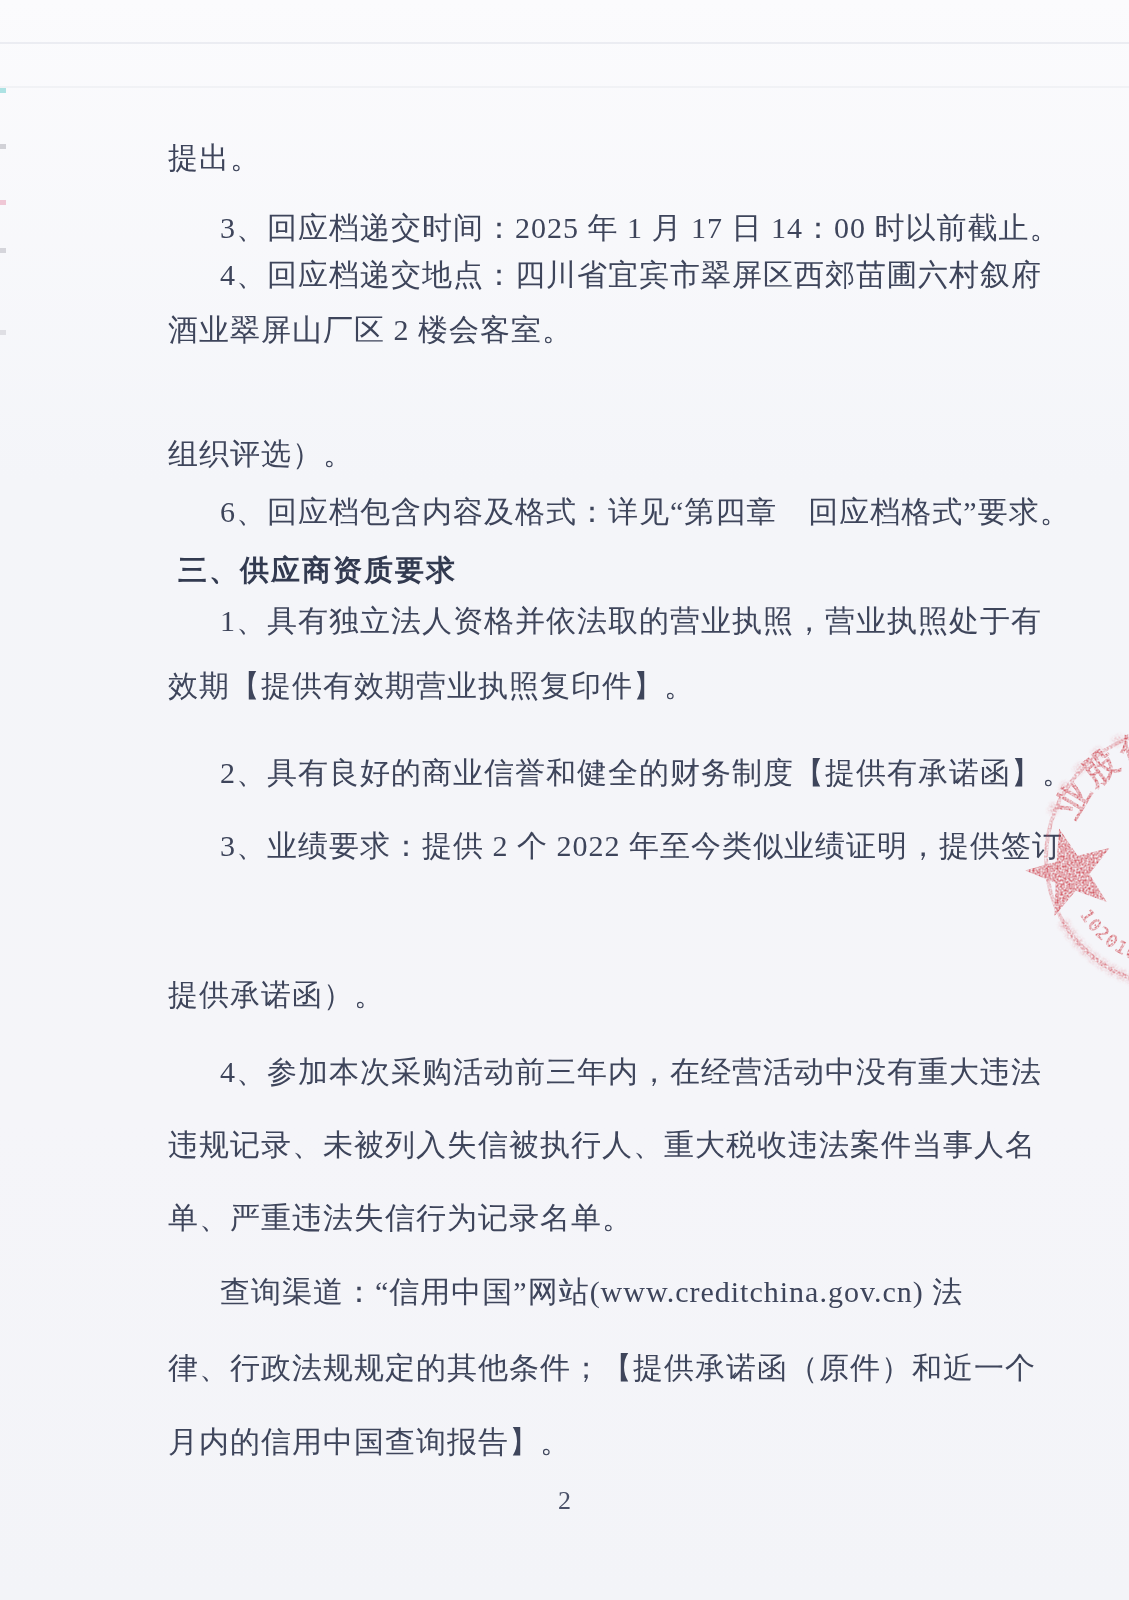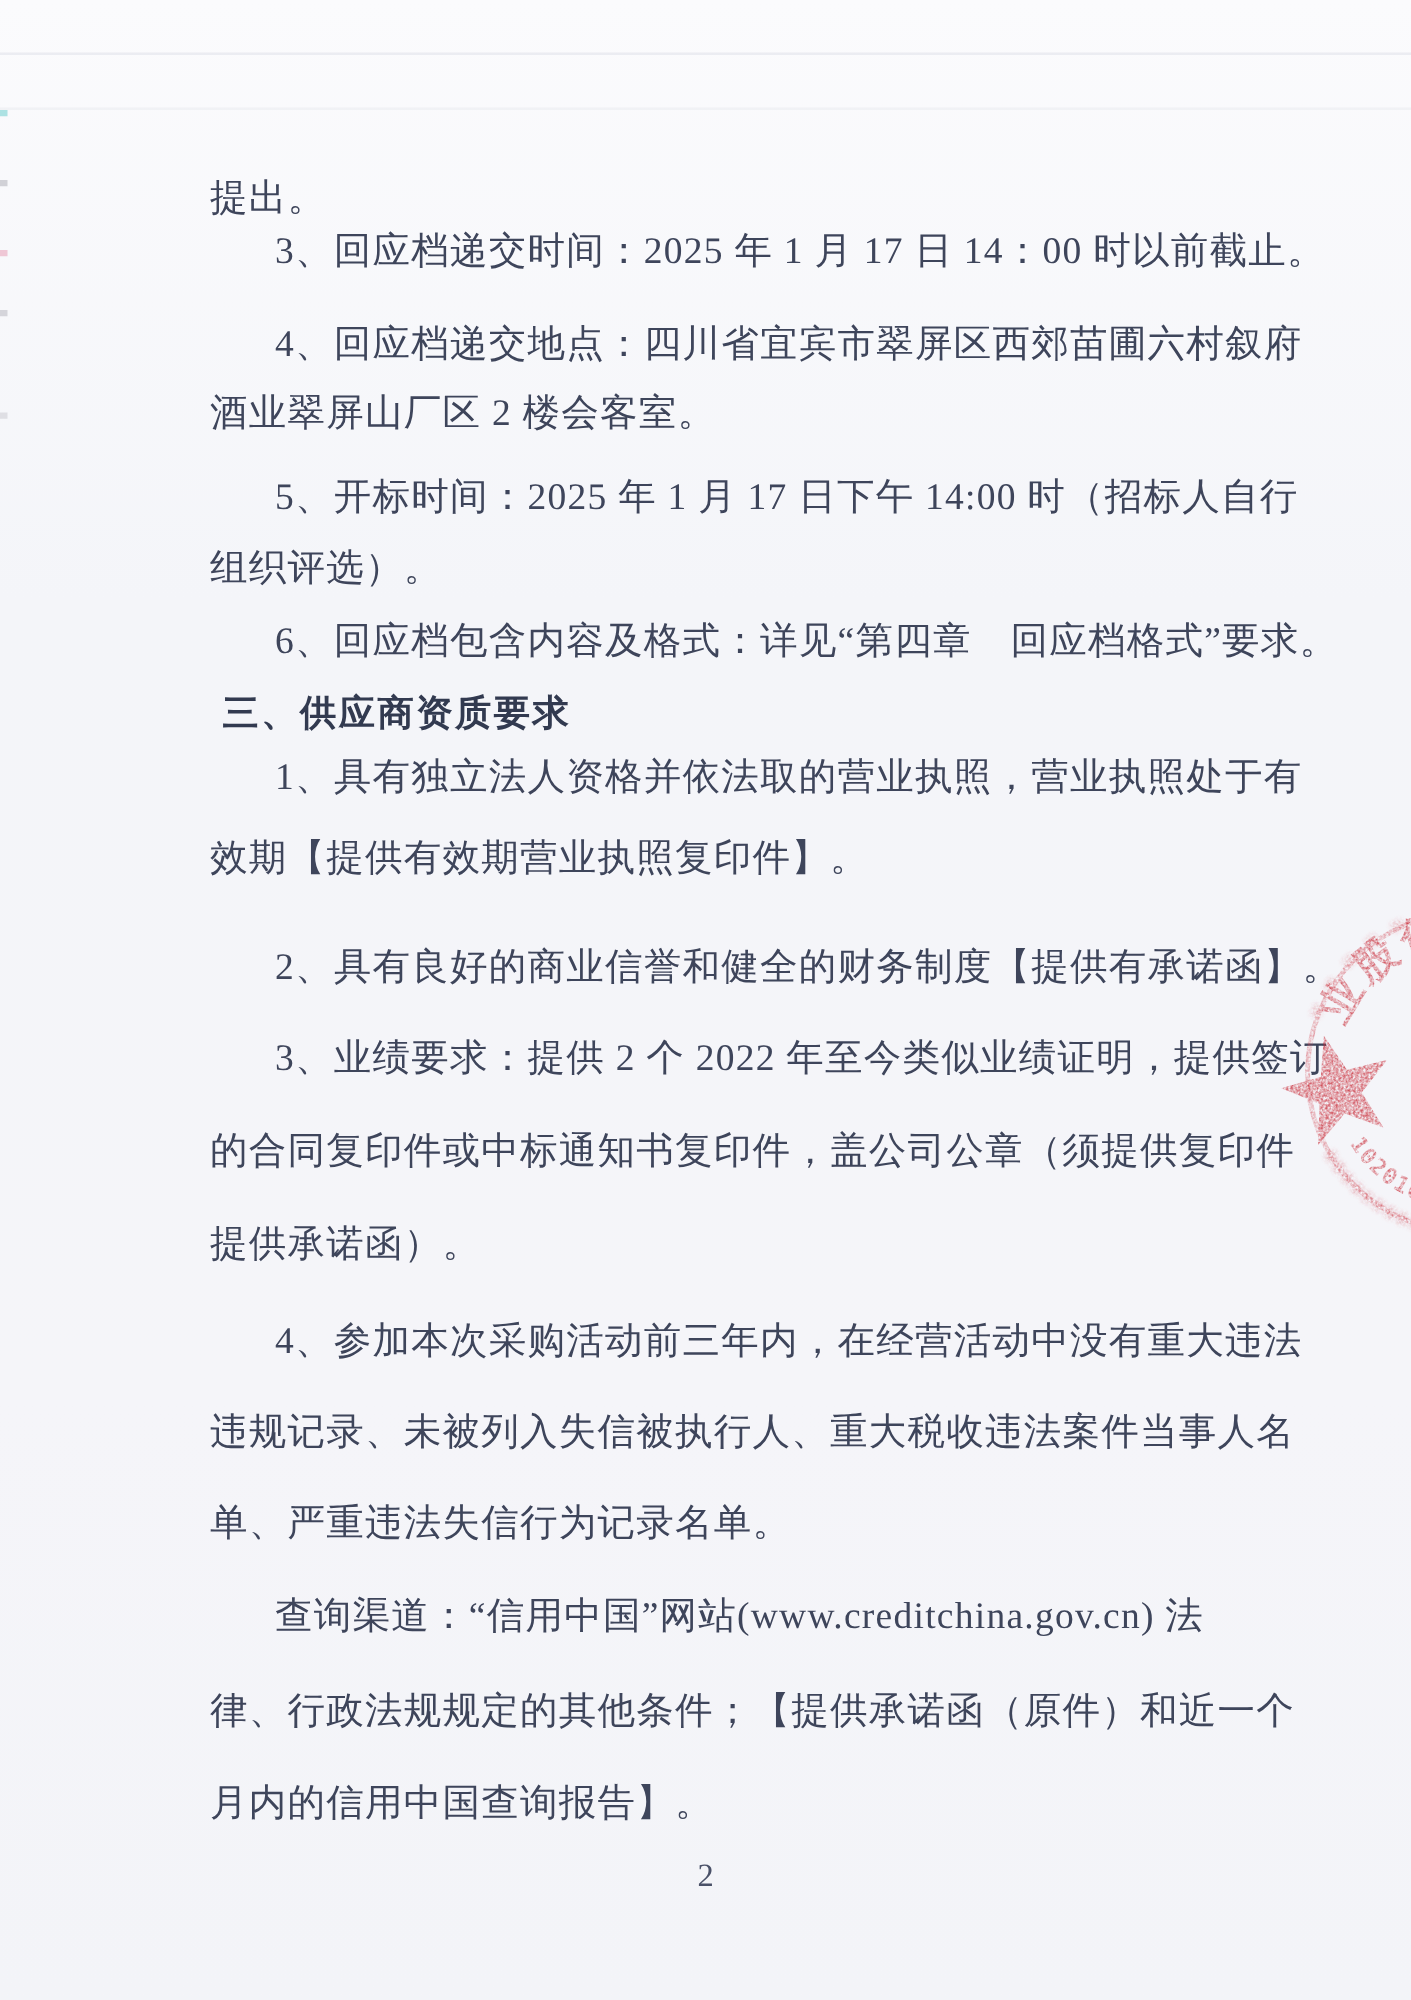--- a/index.html
+++ b/index.html
@@ -60,32 +60,30 @@
 
   <div class="scan-line l1"></div>
   <div class="scan-line l2"></div>
   <div class="edge-mark m1"></div>
   <div class="edge-mark m2"></div>
   <div class="edge-mark m3"></div>
   <div class="edge-mark m4"></div>
   <div class="edge-mark m5"></div>
 
   <div class="ln" style="top:138px">提出。</div>
-  <div class="ln indent" style="top:180px">3、回应档递交时间：2025 年 1 月 17 日 14：00 时以前截止。</div>
+  <div class="ln indent" style="top:208px">3、回应档递交时间：2025 年 1 月 17 日 14：00 时以前截止。</div>
   <div class="ln indent" style="top:255px">4、回应档递交地点：四川省宜宾市翠屏区西郊苗圃六村叙府</div>
   <div class="ln" style="top:310px">酒业翠屏山厂区 2 楼会客室。</div>
-  <div class="ln indent" style="top:377px">5、开标时间：2025 年 1 月 17 日下午 14:00 时（招标人自行</div>
   <div class="ln" style="top:434px">组织评选）。</div>
   <div class="ln indent" style="top:492px">6、回应档包含内容及格式：详见“第四章　回应档格式”要求。</div>
   <div class="ln heading" style="top:551px">三、供应商资质要求</div>
   <div class="ln indent" style="top:601px">1、具有独立法人资格并依法取的营业执照，营业执照处于有</div>
   <div class="ln" style="top:666px">效期【提供有效期营业执照复印件】。</div>
   <div class="ln indent" style="top:753px">2、具有良好的商业信誉和健全的财务制度【提供有承诺函】。</div>
   <div class="ln indent" style="top:826px">3、业绩要求：提供 2 个 2022 年至今类似业绩证明，提供签订</div>
-  <div class="ln" style="top:900px">的合同复印件或中标通知书复印件，盖公司公章（须提供复印件</div>
   <div class="ln" style="top:975px">提供承诺函）。</div>
   <div class="ln indent" style="top:1052px">4、参加本次采购活动前三年内，在经营活动中没有重大违法</div>
   <div class="ln" style="top:1198px">单、严重违法失信行为记录名单。</div>
   <div class="ln" style="top:1125px">违规记录、未被列入失信被执行人、重大税收违法案件当事人名</div>
   <div class="ln indent" style="top:1272px">查询渠道：“信用中国”网站(www.creditchina.gov.cn) 法</div>
   <div class="ln" style="top:1348px">律、行政法规规定的其他条件；【提供承诺函（原件）和近一个</div>
   <div class="ln" style="top:1422px">月内的信用中国查询报告】。</div>
 
   <svg class="stamp" viewBox="0 0 140 272">
     <defs>

